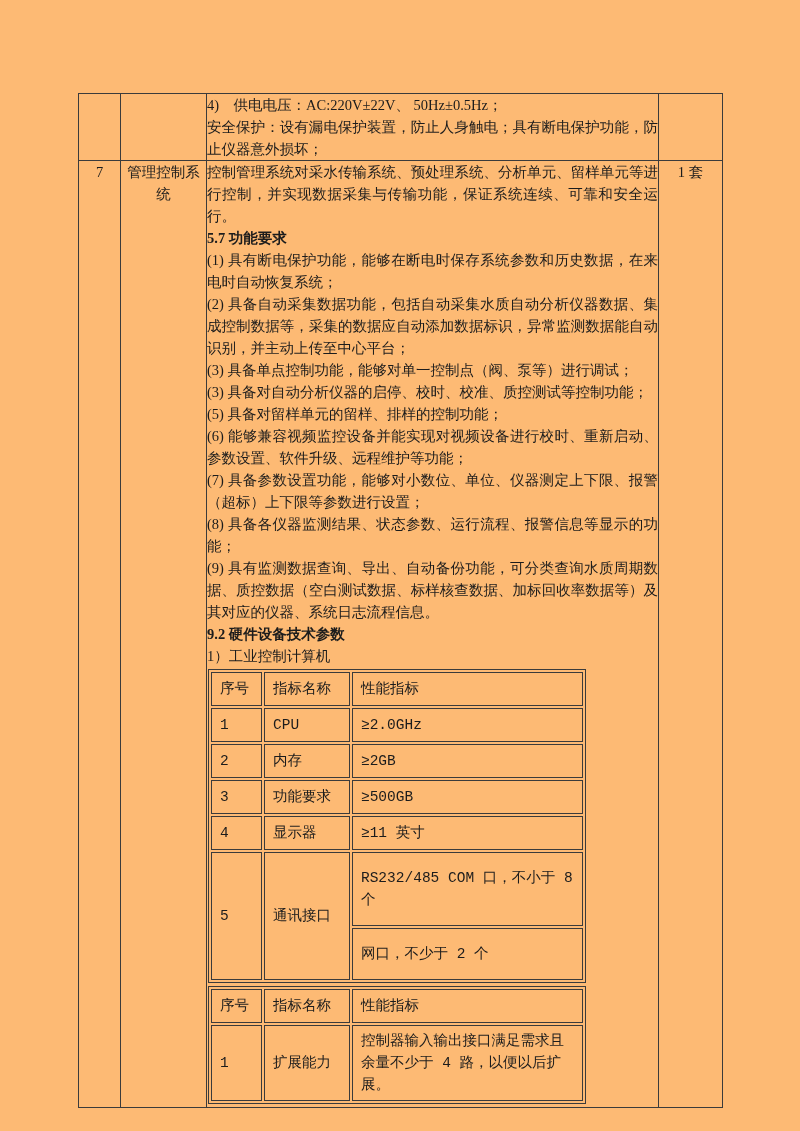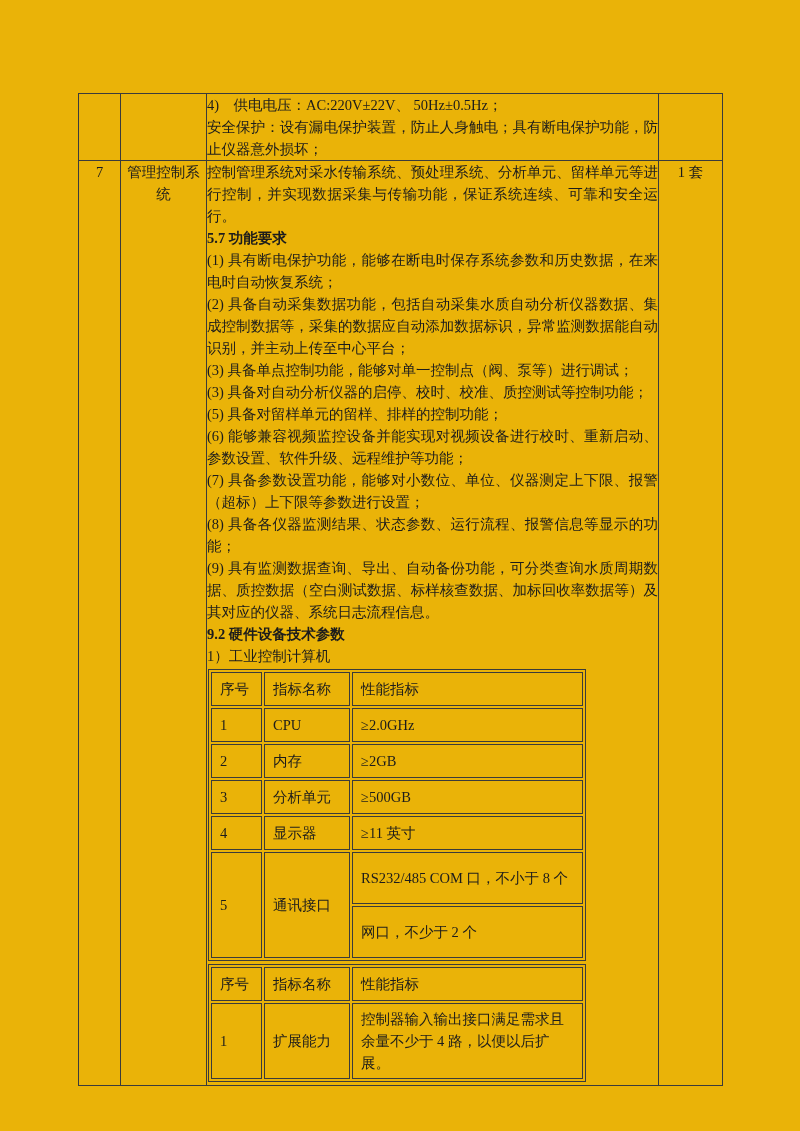--- a/index.html
+++ b/index.html
@@ -12,21 +12,21 @@
     height: 1131px;
     font-family: "Liberation Serif", "DejaVu Serif", serif;
     color: #1c1c1c;
     font-size: 14.5px;
     line-height: 22px;
   }
   .page {
     position: relative;
     width: 800px;
     height: 1131px;
-    background: #eab308;
+    background: #fdba74;
     overflow: hidden;
   }
   table.outer {
     position: absolute;
     left: 78px;
     top: 93px;
     border-collapse: collapse;
     table-layout: fixed;
     width: 644px;
   }
@@ -51,20 +51,21 @@
   .just { text-align: justify; }
   .bold { font-weight: bold; }
   .prewrap { white-space: pre-wrap; }
   table.inner {
     border-collapse: separate;
     border-spacing: 2px;
     border: 1px solid #3b3b3b;
     table-layout: fixed;
     width: 378px;
     margin: 2px 0 3px 1px;
+    font-family: Liberation Mono, monospace;
   }
   table.inner th, table.inner td {
     border: 1px solid #3b3b3b;
     font-weight: normal;
     text-align: left;
     vertical-align: middle;
     padding: 4px 8px;
   }
   table.inner th { height: 24px; }
   table.inner td { height: 24px; }
@@ -126,21 +127,21 @@
                 <td>CPU</td>
                 <td>≥2.0GHz</td>
               </tr>
               <tr>
                 <td>2</td>
                 <td>内存</td>
                 <td>≥2GB</td>
               </tr>
               <tr>
                 <td>3</td>
-                <td>分析单元</td>
+                <td>功能要求</td>
                 <td>≥500GB</td>
               </tr>
               <tr>
                 <td>4</td>
                 <td>显示器</td>
                 <td>≥11 英寸</td>
               </tr>
               <tr>
                 <td rowspan="2">5</td>
                 <td rowspan="2">通讯接口</td>

